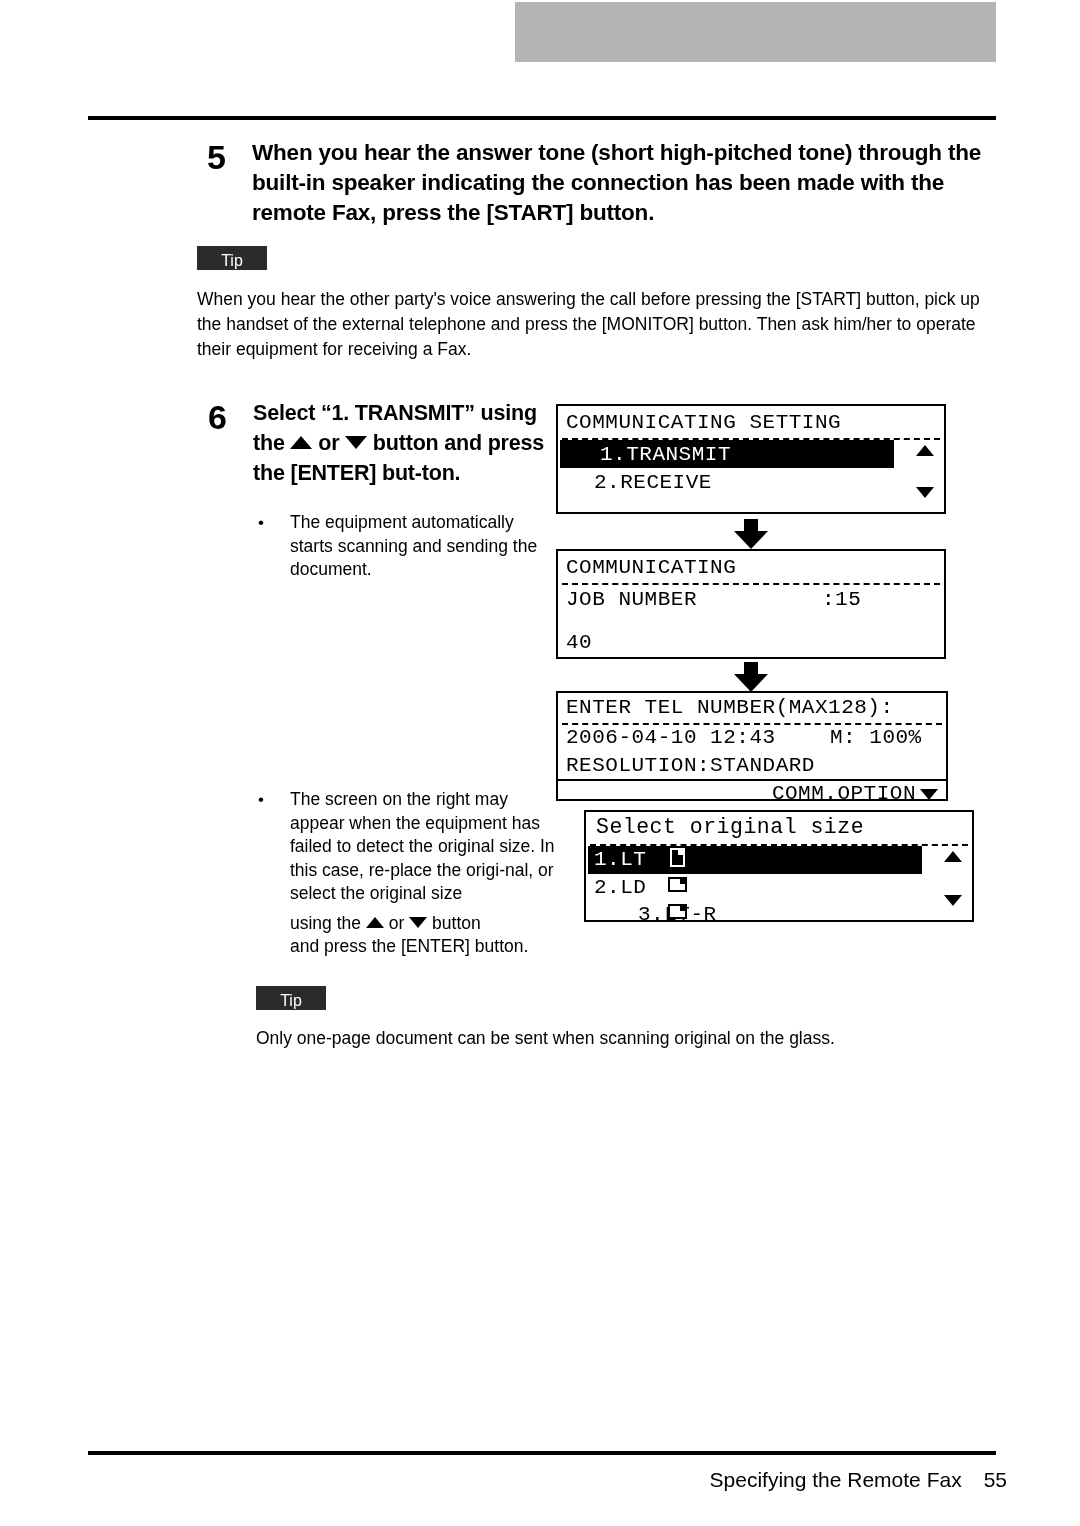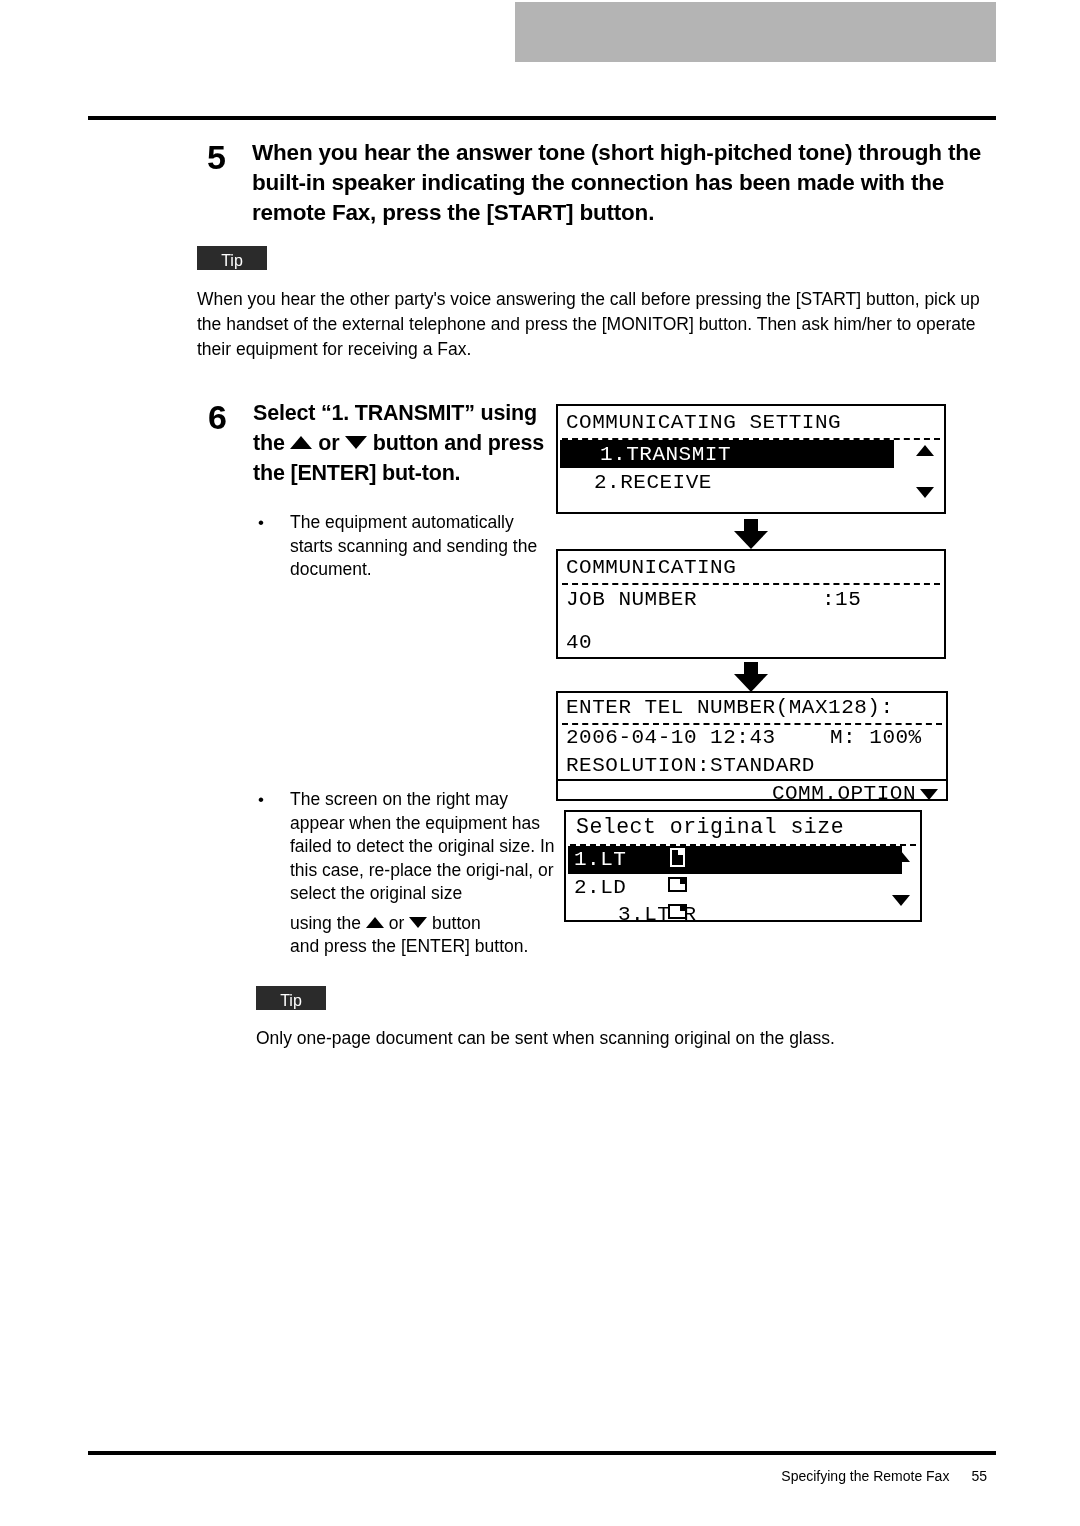--- a/index.html
+++ b/index.html
@@ -182,21 +182,21 @@
   #lcd3 .l1b { left: 272px; top: 33px; }
   #lcd3 .l2 { left: 8px; top: 61px; }
   #lcd3 .divline {
     position: absolute; left: 0; right: 0; top: 86px;
     border-top: 2px solid #000; height: 0;
   }
   #lcd3 .l3 { right: 30px; top: 89px; }
   #lcd3 .ar-dn { right: 8px; top: 95px; }
 
   
-  #lcd4 { left: 564px; top: 810px; width: 358px; height: 112px; }
+  #lcd4 { left: 584px; top: 810px; width: 390px; height: 112px; }
   #lcd4 .l0 { left: 10px; top: 3px; font-size: 21.5px; }
   #lcd4 .sep { top: 32px; }
   #lcd4 .hi { left: 2px; top: 34px; width: 334px; height: 28px; }
   #lcd4 .l1 { left: 8px; top: 36px; }
   #lcd4 .l2 { left: 8px; top: 64px; }
   #lcd4 .l3 { left: 8px; top: 91px; margin-left: 44px; }
   #lcd4 .ar-up { right: 10px; top: 38px; }
   #lcd4 .ar-dn { right: 10px; top: 82px; }
 
   
@@ -259,22 +259,22 @@
     position: absolute;
     left: 88px;
     top: 1451px;
     width: 908px;
     height: 4px;
     background: #000;
   }
   .footer-text {
     position: absolute;
     top: 1468px;
-    right: 93px;
-    font-size: 14px;
+    right: 73px;
+    font-size: 21px;
   }
   .footer-text .pg-no { margin-left: 22px; }
 </style>
 </head>
 <body>
 
 <div class="header-band"></div>
 <div class="header-rule"></div>
 
 <div class="step-num" id="step5-num">5</div>

